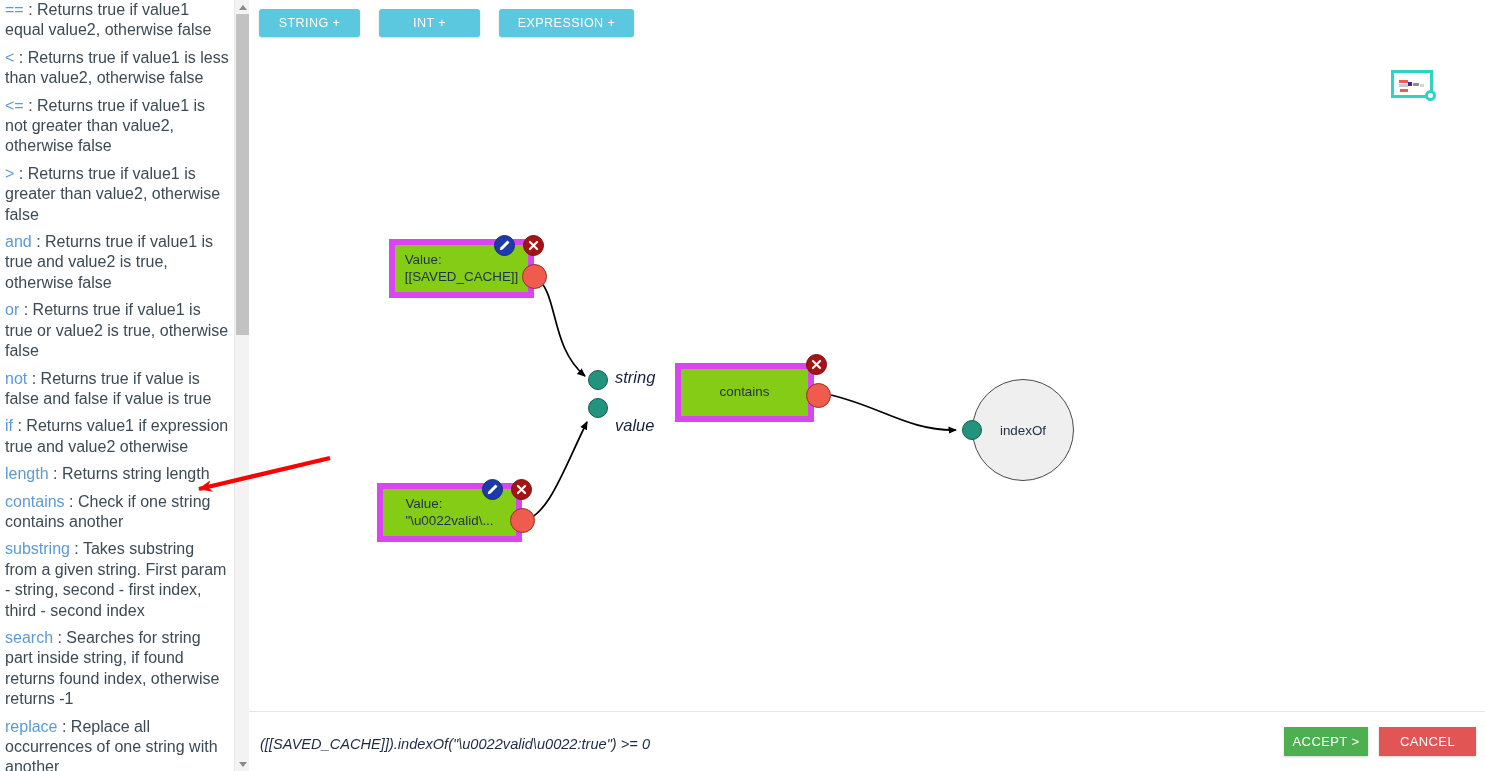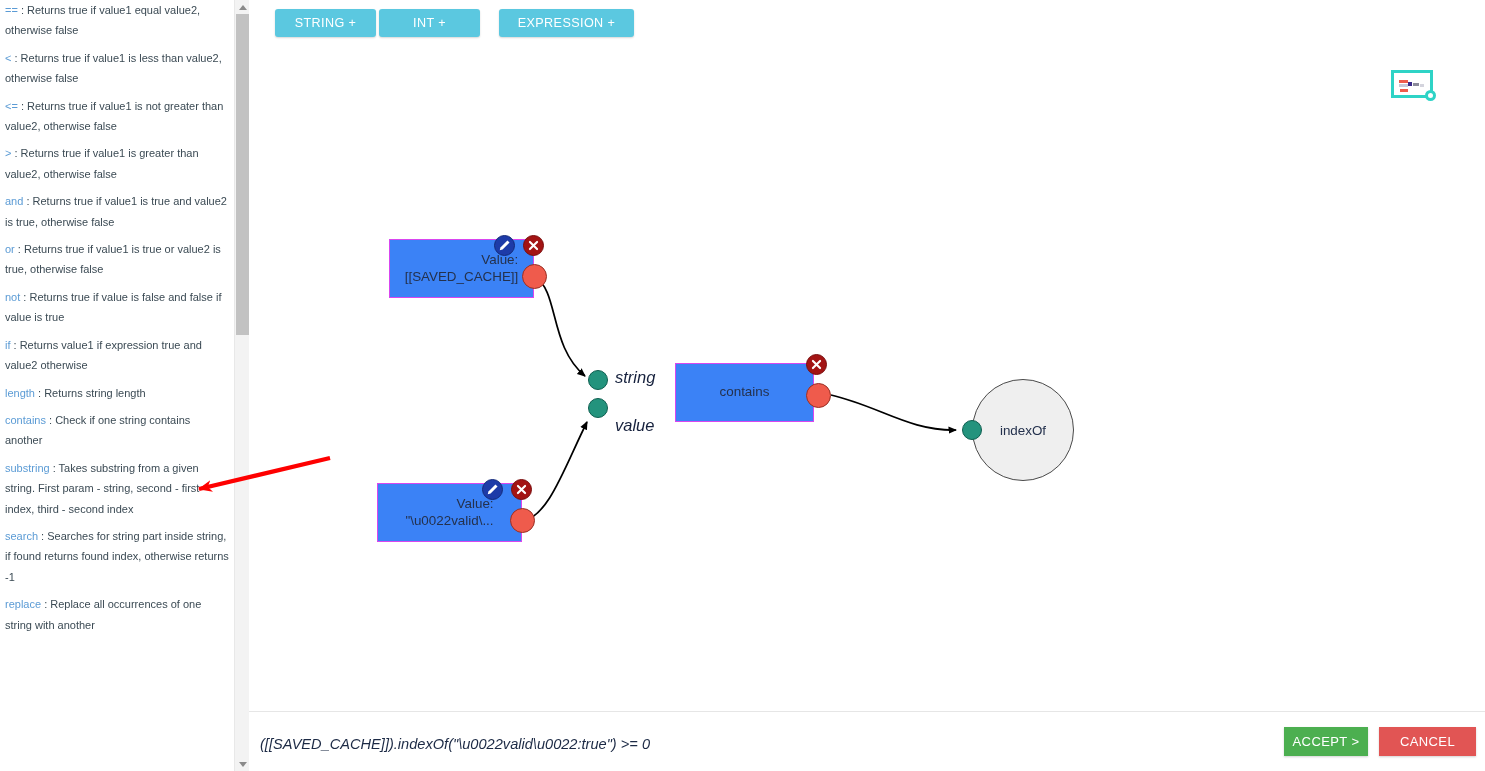--- a/index.html
+++ b/index.html
@@ -29,21 +29,21 @@
   }
   #doc-list {
     position: absolute;
     left: 0; top: 0;
     width: 234px;
     height: 771px;
     padding: 0 4px 0 5px;
     overflow: hidden;
   }
   .doc-entry {
-    font-size: 11px;
+    font-size: 16px;
     line-height: 20.4px;
     color: #3b4a54;
     margin: 0 0 7px 0;
     text-align: left;
     word-wrap: break-word;
   }
   .doc-entry .op {
     color: #5b9bd5;
   }
 
@@ -108,21 +108,21 @@
     color: #ffffff;
     border: none;
     border-radius: 3px;
     font-family: "Liberation Sans", sans-serif;
     font-size: 12.6px;
     letter-spacing: 0.4px;
     cursor: pointer;
     padding: 0 14px;
     box-shadow: 0 1px 2px rgba(0,0,0,0.16);
   }
-  #btn-string { left: 10px; width: 101px; margin-left: 16px; }
+  #btn-string { left: 10px; width: 101px; }
   #btn-int    { left: 130px; width: 101px; }
   #btn-expr   { left: 250px; width: 135px; }
 
   
   #canvas {
     position: absolute;
     left: 0; top: 46px;
     width: 1236px;
     height: 665px;
     background: #ffffff;
@@ -130,26 +130,26 @@
   #graph-svg {
     position: absolute;
     left: 0; top: 0;
     width: 1236px;
     height: 665px;
   }
 
   
   .gnode {
     position: absolute;
-    background: #3b82f6;
-    border: 1px solid #d946ef;
+    background: #84cc16;
+    border: 6px solid #d946ef;
     display: flex;
     align-items: center;
     justify-content: center;
-    text-align: right;
+    text-align: left;
     color: #24314d;
     font-size: 13.4px;
     line-height: 16.5px;
     font-family: "Liberation Sans", sans-serif;
   }
   #node-value1 {
     left: 140px; top: 193px;
     width: 145px; height: 59px;
   }
   #node-value2 {

